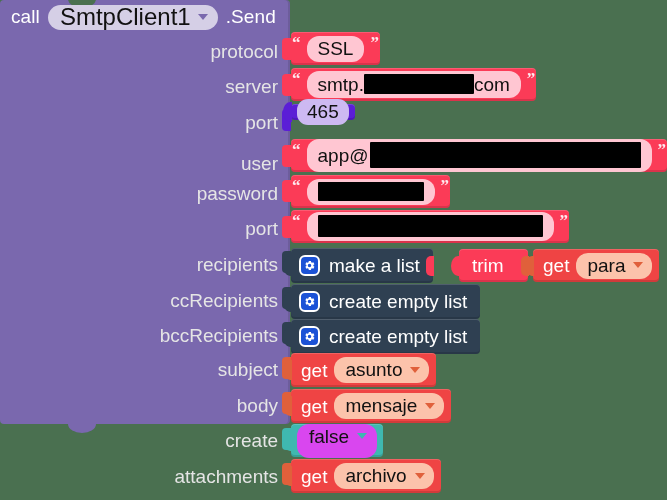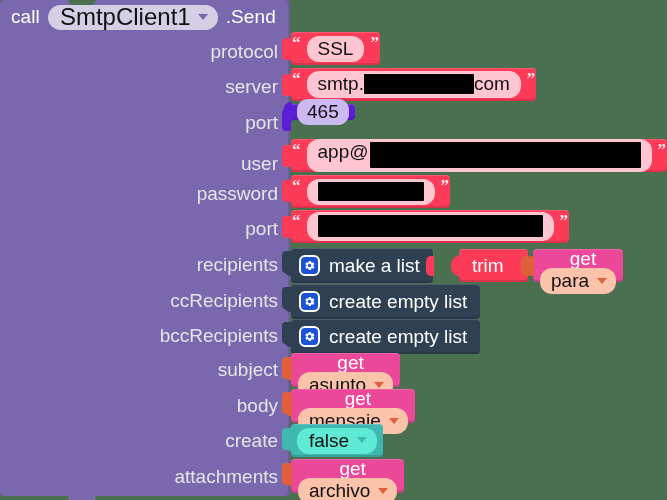--- a/index.html
+++ b/index.html
@@ -20,21 +20,21 @@
     width: 667px;
     height: 500px;
   }
 
   
   .call-block {
     position: absolute;
     left: 0px;
     top: 0px;
     width: 290px;
-    height: 496px;
+    height: 424px;
     background: #7a68ae;
     border-radius: 4px;
     box-shadow: inset -2px 0 0 rgba(0,0,0,0.10);
   }
   
   .call-block::before {
     content: "";
     position: absolute;
     left: 68px;
     top: -1px;
@@ -180,21 +180,21 @@
   
   .redact {
     background: #000000;
     display: inline-block;
     vertical-align: middle;
     border-radius: 1px;
   }
   .redact-wrap {
     position: relative;
     display: inline-flex;
-    align-items: flex-start;
+    align-items: center;
   }
 
   
   .b-num { background: #5b1ed6; }
   .b-num .plug { background: #5b1ed6; }
   .field-num {
     background: #cdb9f2;
     border-radius: 11px;
     color: #111111;
     font-size: 19px;
@@ -221,21 +221,21 @@
     box-sizing: border-box;
   }
   .b-list .lbl {
     color: #ffffff;
     font-size: 19px;
     line-height: 19px;
     padding-right: 13px;
   }
 
   
-  .b-var { background: #ec4899; flex-direction: column; }
+  .b-var { background: #ef4444; }
   .b-var .plug { background: #e0603b; }
   .b-var .getkw {
     color: #ffffff;
     font-size: 19px;
     line-height: 19px;
     padding-left: 10px;
   }
   .var-dropdown {
     display: inline-flex;
     align-items: center;
@@ -259,23 +259,23 @@
     flex: 0 0 auto;
   }
 
   
   .b-logic { background: #3fb8b0; }
   .b-logic .plug { background: #3fb8b0; }
   .logic-dropdown {
     display: inline-flex;
     align-items: center;
     gap: 8px;
-    background: #5eead4;
+    background: #d946ef;
     border-radius: 12px;
-    padding: 3px 10px 4px 12px;
+    padding: 3px 10px 12px 12px;
     margin: 0 6px;
   }
   .logic-dropdown .ld-text {
     color: #111111;
     font-size: 19px;
     line-height: 19px;
   }
   .tri-logic {
     width: 0;
     height: 0;

